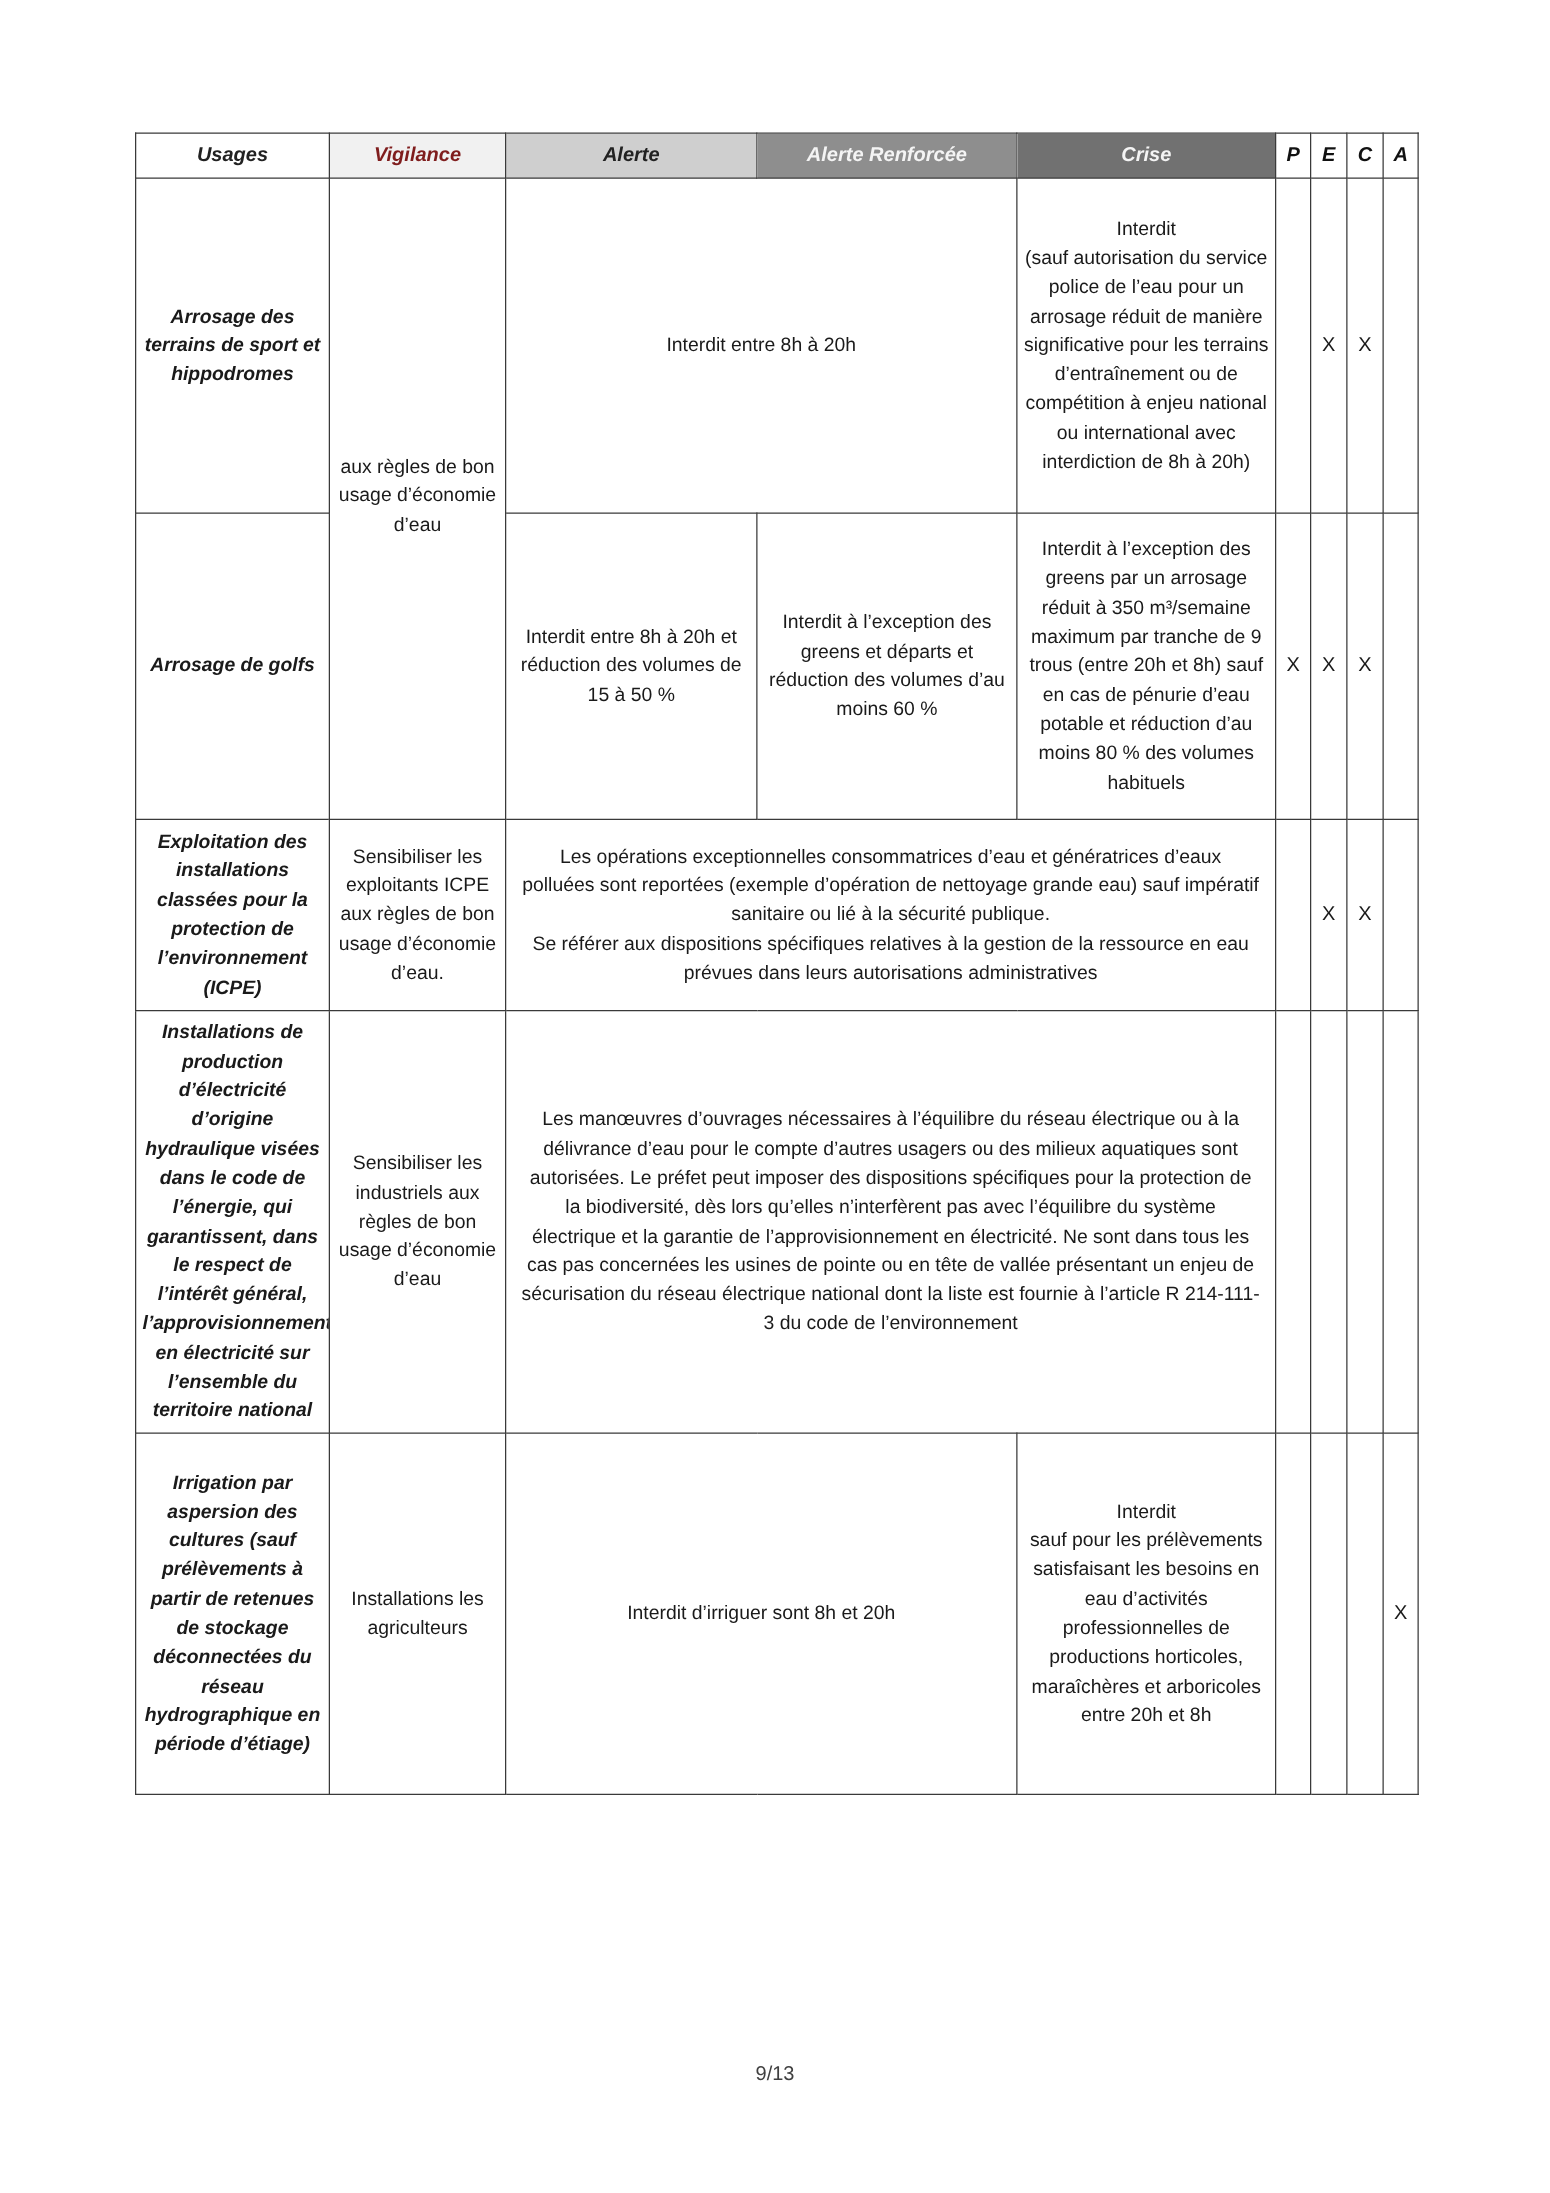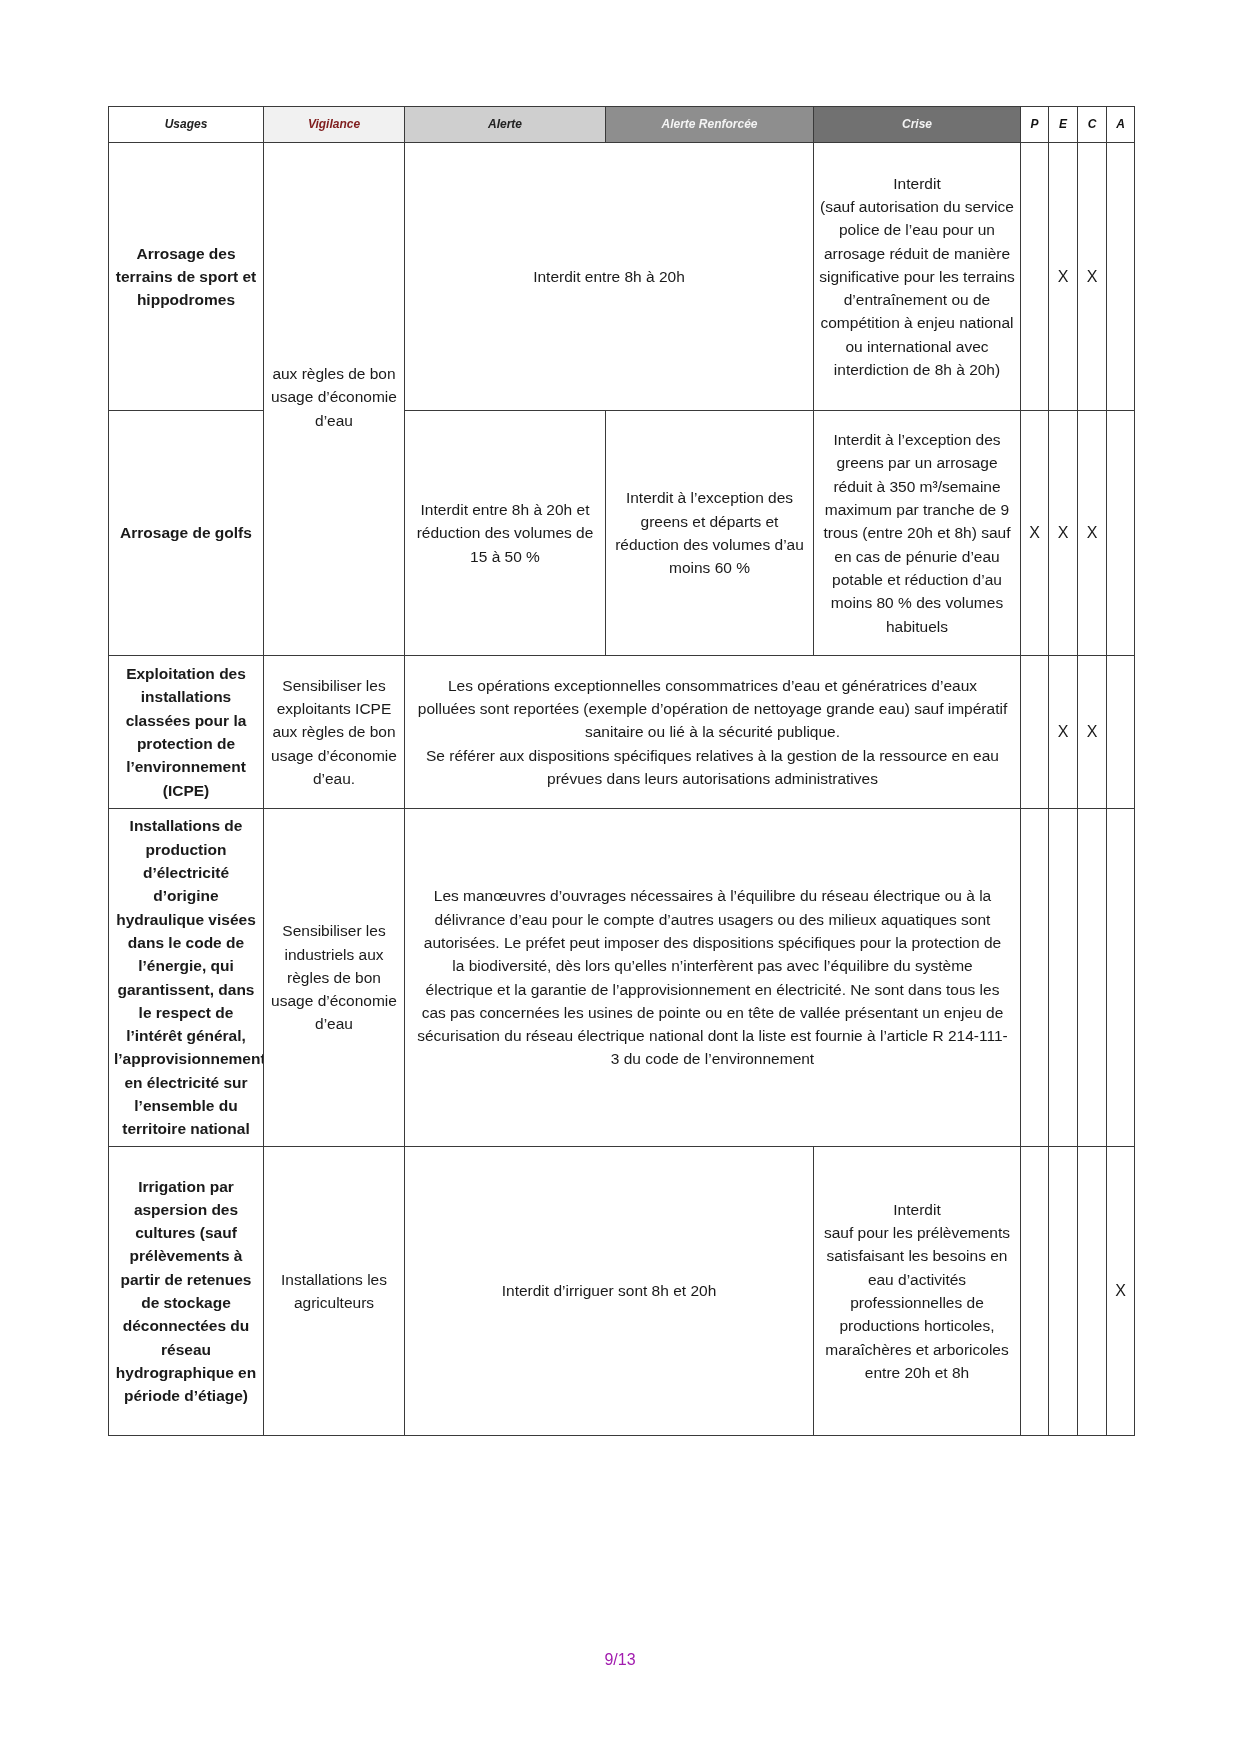--- a/index.html
+++ b/index.html
@@ -10,33 +10,33 @@
     table.restr {
       position:absolute; left:108px; top:106px;
       width:1026px; border-collapse:collapse; table-layout:fixed;
       font-size:15.5px; line-height:23.3px;
     }
     table.restr th, table.restr td {
       border:1px solid #3a3a3a; text-align:center; vertical-align:middle;
       padding:2px 5px; overflow:hidden;
     }
     table.restr th {
-      height:31px; font-style:italic; font-weight:bold; font-size:12px;margin-left:15px;
+      height:31px; font-style:italic; font-weight:bold; font-size:16px;margin-left:15px;
     }
     th.h-usages { background:#ffffff; color:#222; }
     th.h-vig { background:#f1f1f1; color:#7f1d1d; }
     th.h-alerte { background:#cfcfcf; color:#222; }
     th.h-renf { background:#8e8e8e; color:#f4f4f4; font-weight:normal; }
     th.h-crise { background:#717171; color:#f4f4f4; font-weight:normal; }
     th.h-mark { background:#ffffff; color:#111; padding:2px 0; }
-    td.usage { font-weight:bold; }
+    td.usage { font-style:italic; font-weight:bold; }
     td.mark { padding:0; font-size:16px; }
     .page-num {
       position:absolute; left:0; width:1240px; top:1651px; text-align:center;
-      font-size:16px; color:#a21caf;
+      font-size:16px; color:#404040;
     }
   </style>
 </head>
 <body>
 
 <table class="restr">
   <colgroup>
     <col style="width:155px">
       <col style="width:141px">
       <col style="width:201px">

